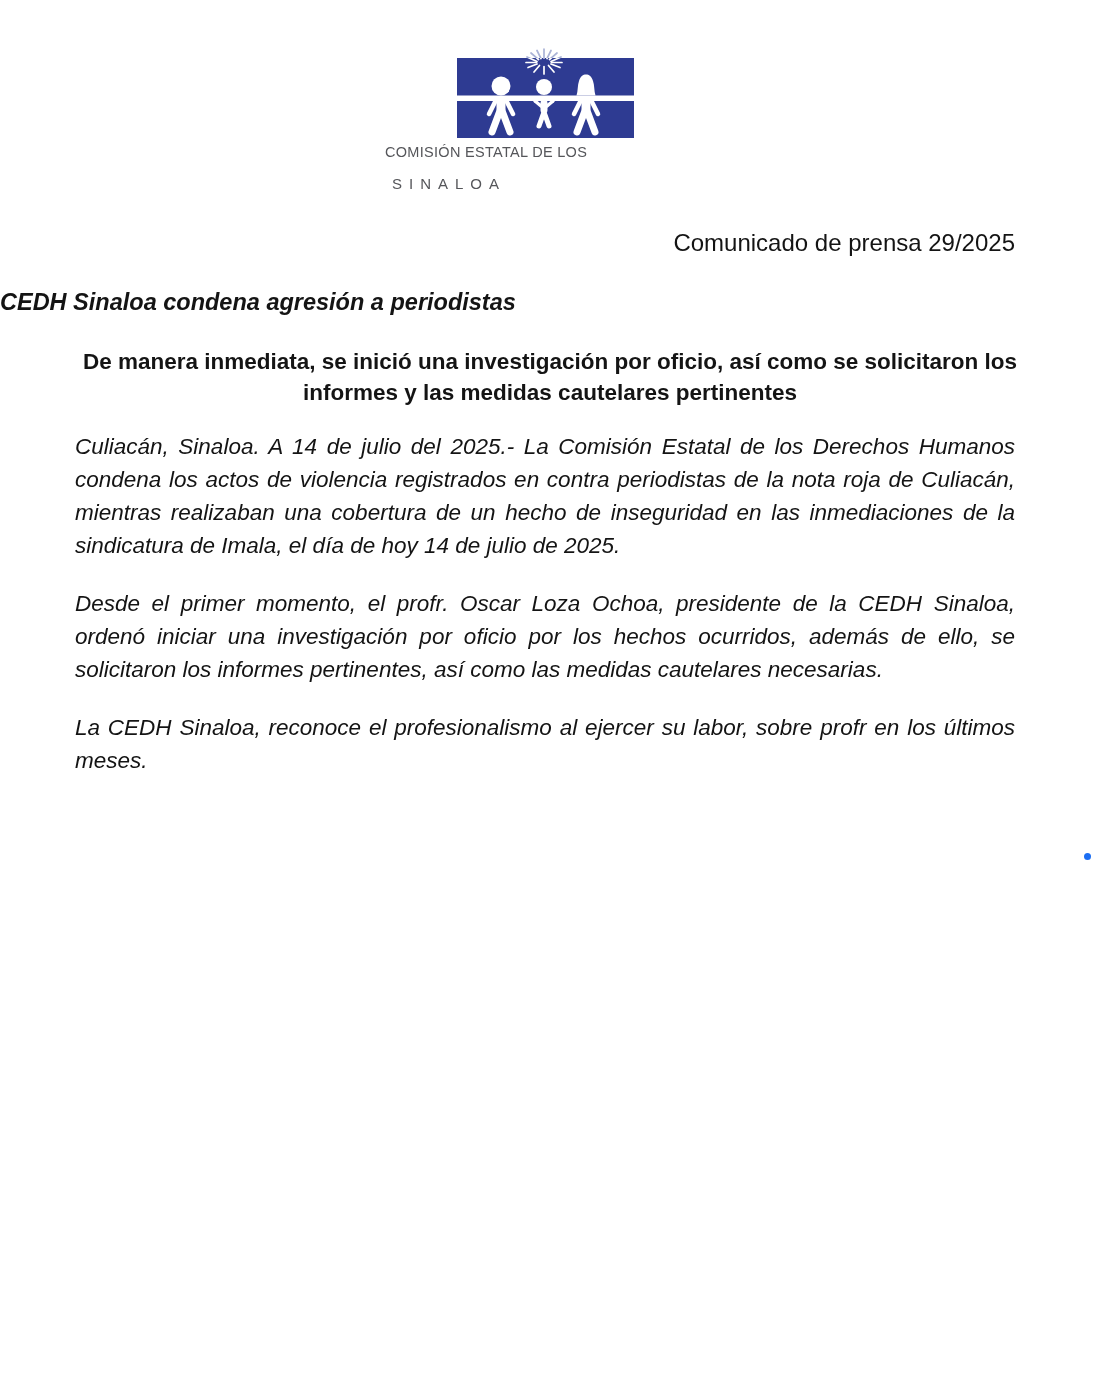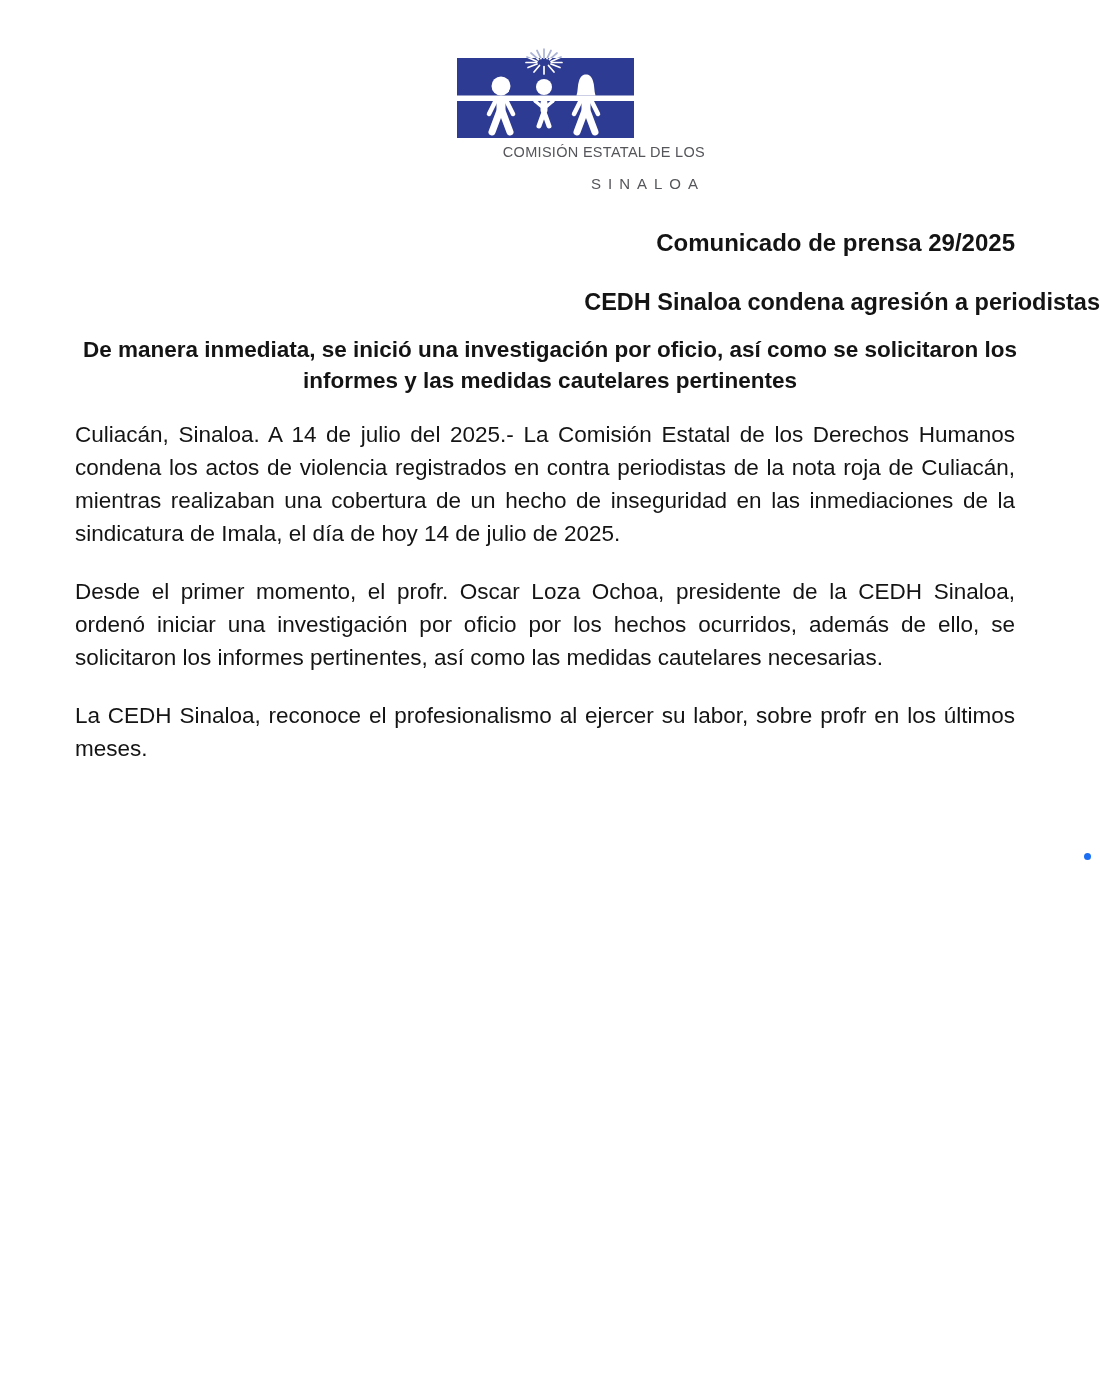--- a/index.html
+++ b/index.html
@@ -16,21 +16,21 @@
     font-family:"Liberation Sans", sans-serif;
     color:var(--text-black);
   }
   .page{position:relative;width:1100px;height:1375px;}
 
   
   .logo-wrap{
     width:320px;
     margin:46px auto 0 auto;
     position:relative;left:-5px;
-    text-align:right;
+    text-align:left;
   }
   .logo-wrap svg{display:block;margin:0 auto;}
   .logo-rect{fill:var(--logo-blue);}
   .cap1{
     margin-top:6px;
     font-size:14.5px;line-height:17px;
     letter-spacing:0.3px;
     color:var(--caption-gray);
     white-space:nowrap;
   }
@@ -47,41 +47,43 @@
     padding-left:7px;
     color:var(--caption-gray);
     white-space:nowrap;
   }
 
   
   .release{
     margin-top:37px;
     padding-right:85px;
     text-align:right;
-    font-size:24px;line-height:27px;font-weight:bold;
+    font-size:24px;line-height:27px;
   }
   .title{
     margin:33px 0 1px 0;
-    text-align:right;
+    text-align:left;
     font-size:23.5px;line-height:27px;
     font-weight:bold;
+    font-style:italic;
   }
   .subtitle{
-    margin:18px auto 0 auto;
+    margin:30px auto 0 auto;
     max-width:950px;
     text-align:center;
     font-size:22.5px;line-height:31px;
     font-weight:bold;
   }
   .body-text{padding:0 85px 0 75px;}
   .body-text p{
     margin:25px 0 0 0;
     font-size:22.5px;line-height:33px;
     text-align:justify;
     text-justify:inter-word;
+    font-style:italic;
   }
   .body-text p.first{margin-top:22px;}
 
   
   .blue-dot{
     position:absolute;
     left:1084px;top:807px;
     width:7px;height:7px;border-radius:50%;
     background:var(--dot-blue);
   }

